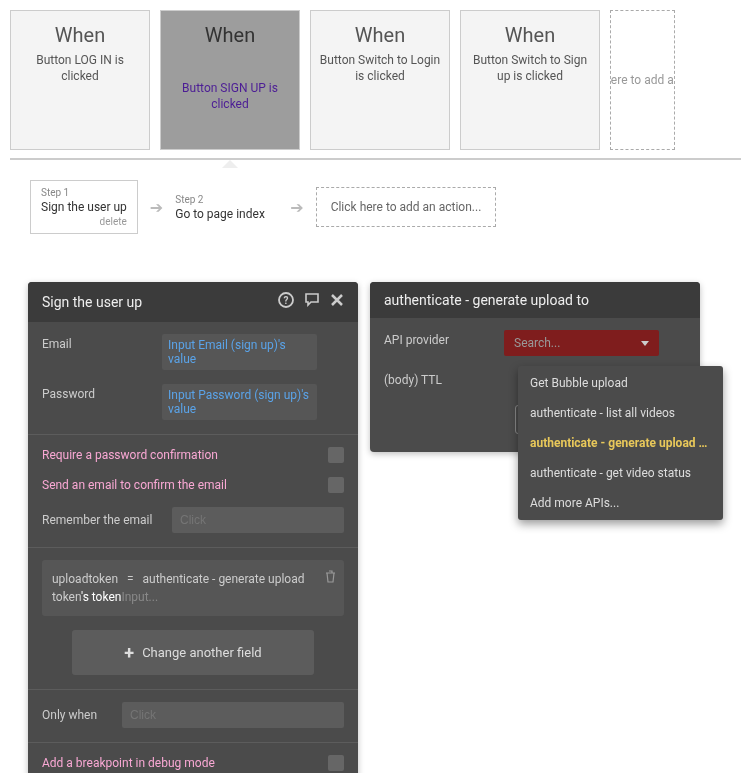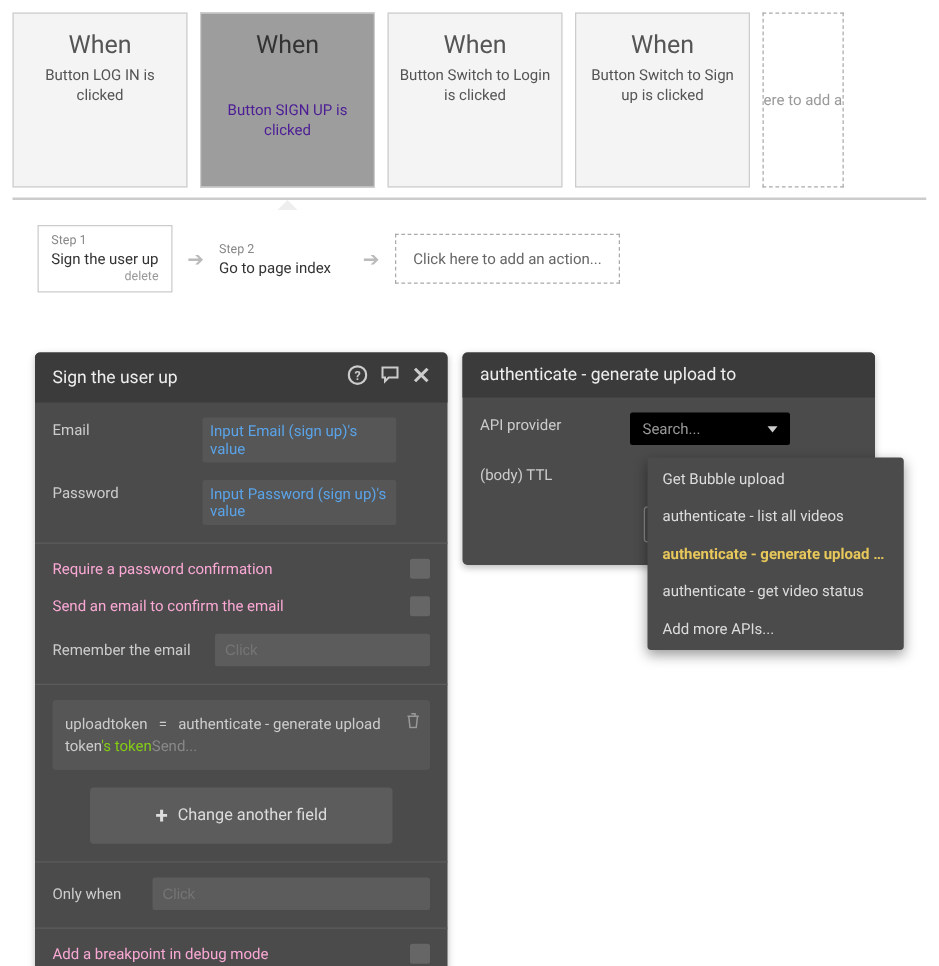--- a/index.html
+++ b/index.html
@@ -41,32 +41,32 @@
     
     .toggle-row { display: flex; align-items: center; justify-content: space-between; margin-bottom: 14px; }
     .toggle-row .t-label { font-size: 12px; color: #f9a8d4; }
     .toggle-box { width: 16px; height: 16px; background: #666; border-radius: 2px; cursor: pointer; }
     
     .input-row { display: flex; align-items: center; margin-bottom: 14px; gap: 10px; }
     .input-row .i-label { font-size: 12px; color: #ccc; width: 120px; }
     .click-input { flex: 1; background: #5c5c5c; border: none; padding: 6px 8px; font-size: 12px; color: #999; border-radius: 2px; }
     
     .expr-box { background: #565656; padding: 10px; border-radius: 3px; font-size: 12px; color: #ccc; margin-bottom: 14px; position: relative; line-height: 1.5; }
-    .expr-box .yellow { color: #84cc16; }
+    .expr-box .yellow { color: #ffffff; }
     .expr-box .more { color: #888; }
     .expr-box .trash { position: absolute; right: 8px; top: 10px; color: #888; cursor: pointer; font-size: 12px; }
     
     .change-btn { display: flex; align-items: center; justify-content: center; gap: 8px; background: #5c5c5c; padding: 12px; margin: 0 30px 14px 30px; border-radius: 3px; cursor: pointer; font-size: 13px; color: #ddd; }
     .change-btn .plus { font-size: 18px; font-weight: bold; }
     
     .divider { border-top: 1px solid #5c5c5c; margin: 6px -14px 12px -14px; }
     
     .panel2 { width: 330px; }
     .panel2 .panel-body { padding-bottom: 18px; }
-    .search-select { background: #000000; padding: 6px 10px; display: flex; justify-content: space-between; align-items: center; border-radius: 2px; cursor: pointer; width: 128px; }
+    .search-select { background: #7f1d1d; padding: 6px 10px; display: flex; justify-content: space-between; align-items: center; border-radius: 2px; cursor: pointer; width: 155px; }
     .search-select .placeholder { color: #999; font-size: 12px; }
     .caret-down { width: 0; height: 0; border-left: 4px solid transparent; border-right: 4px solid transparent; border-top: 5px solid #ccc; }
     
     .close-row { display: flex; justify-content: center; margin-top: 18px; }
     .close-row .outline-btn { border: 1px solid #888; padding: 6px 0; width: 120px; text-align: center; border-radius: 3px; cursor: pointer; color: #ddd; font-size: 13px; overflow: hidden; white-space: nowrap; }
     
     .dropdown { position: absolute; background: #4b4b4b; width: 205px; box-shadow: 0 4px 10px rgba(0,0,0,0.4); border-radius: 3px; z-index: 100; padding: 2px 0; }
     .dropdown-item { padding: 8px 12px; font-size: 12px; color: #ddd; cursor: pointer; white-space: nowrap; overflow: hidden; text-overflow: ellipsis; }
     .dropdown-item.highlighted { color: #e8c85a; font-weight: bold; }
     
@@ -158,21 +158,21 @@
         <div class="toggle-box"></div>
       </div>
       <div class="input-row">
         <div class="i-label">Remember the email</div>
         <input class="click-input" placeholder="Click" style="">
       </div>
       <div class="divider"></div>
       <div class="expr-box">
         <span>uploadtoken</span>
         &nbsp;&nbsp;<span>=</span>&nbsp;&nbsp;
-        <span>authenticate - generate upload token</span><span class="yellow">'s token</span><span class="more">Send...</span>
+        <span>authenticate - generate upload token</span><span class="yellow">'s token</span><span class="more">Input...</span>
         <span class="trash">
           <svg width="11" height="13" viewBox="0 0 11 13">
               <path d="M1 3h9M4 1h3v2M2 3l1 9h5l1-9" fill="none" stroke="#999" stroke-width="1.2"></path>
             </svg>
         </span>
       </div>
       <div class="change-btn">
         <span class="plus">+</span>
         <span>Change another field</span>
       </div>

